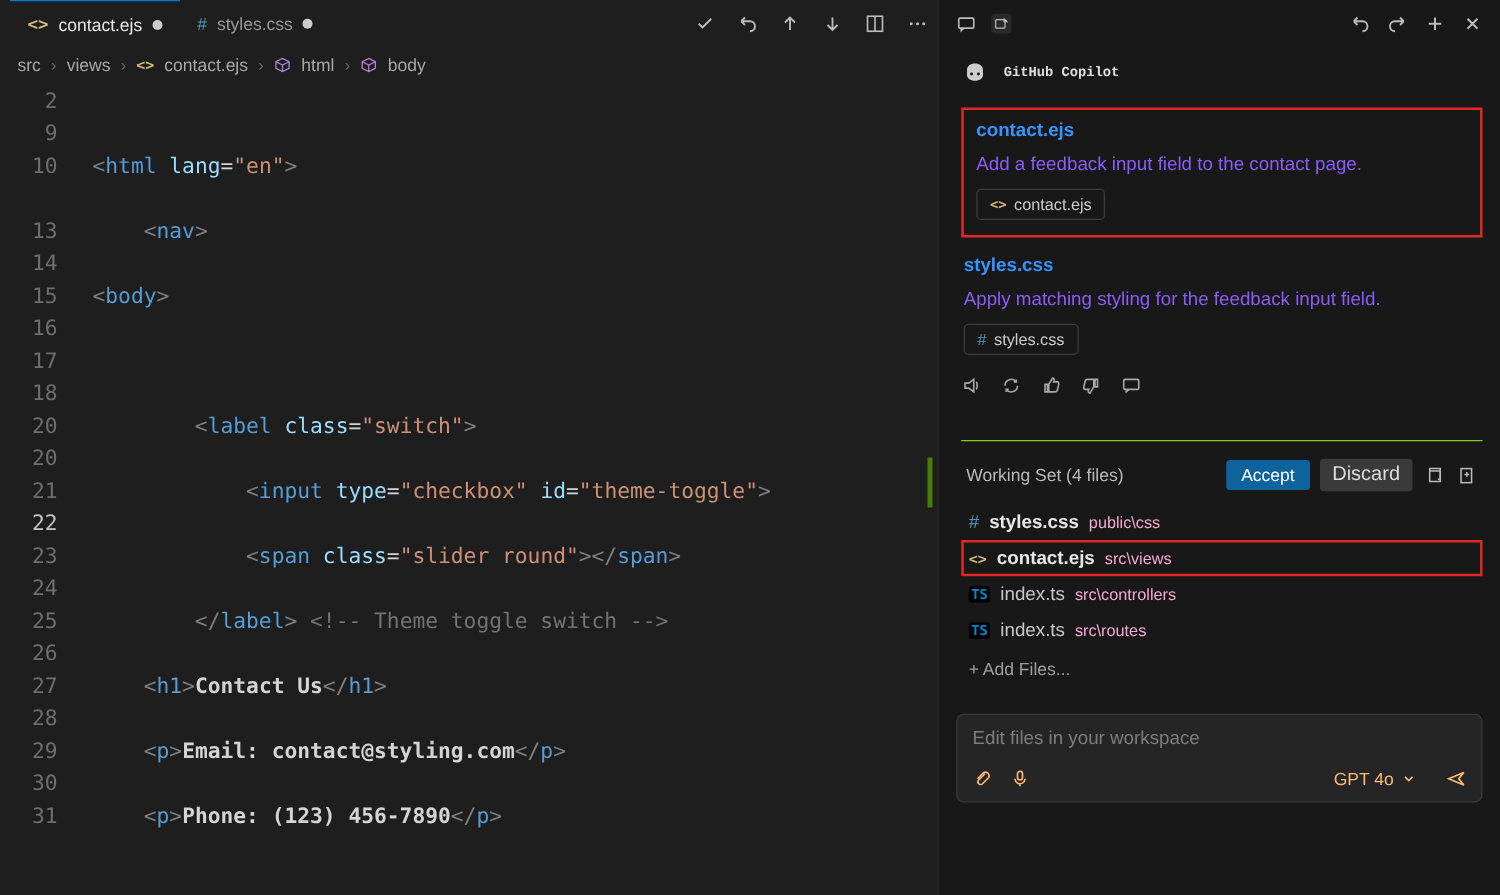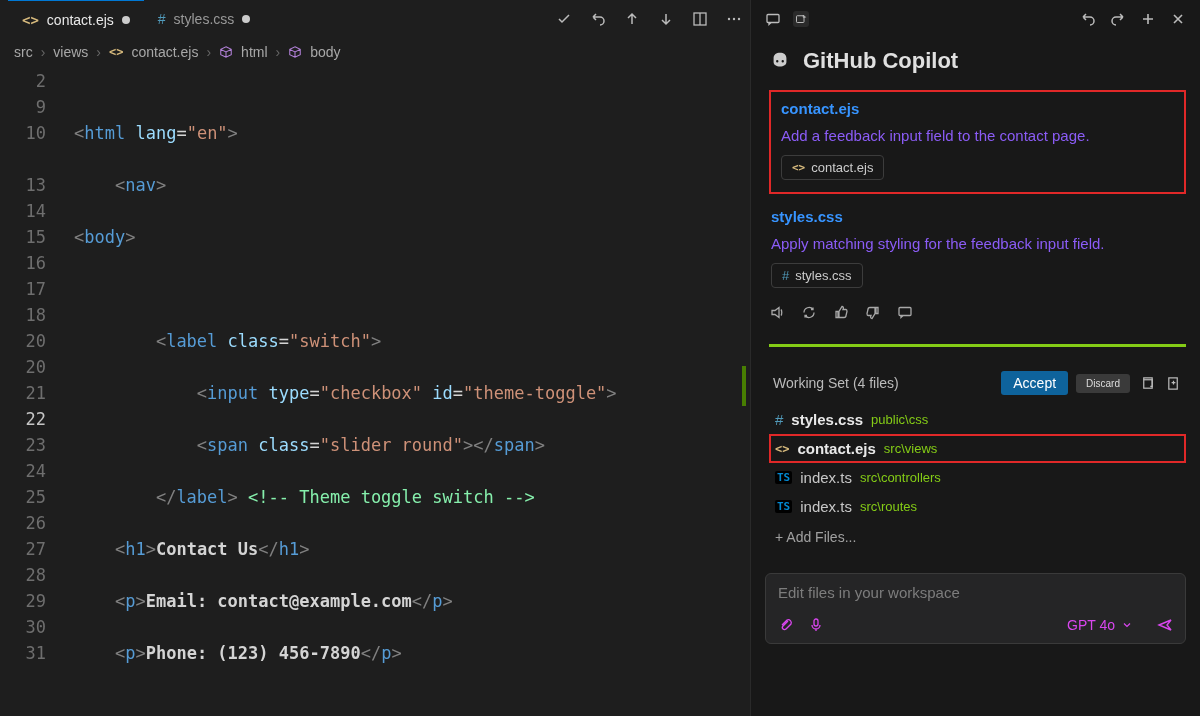--- a/index.html
+++ b/index.html
@@ -19,45 +19,45 @@
   .gutter .ln { height:26px; }
   .gutter .ln.hl { color:#c5c5c5; }
   .code-col { flex:1; padding:2px 0; white-space:pre; position:relative; }
   .code-line { height:26px; padding-left:14px; }
   .tk-br { color:#808080; }
   .tk-tag{ color:#569cd6; }
   .tk-attr{ color:#9cdcfe; }
   .tk-op { color:#d4d4d4; }
   .tk-str{ color:#ce9178; }
   .tk-txt{ color:#d4d4d4;font-weight:bold; }
-  .tk-cmt{ color:#86efac; }
+  .tk-cmt{ color:#737373; }
   .diff-bar { position:absolute; right:4px; top:300px; width:4px; height:40px; background:#487e02; }
   .side-pane { flex:1; display:flex; flex-direction:column; background:#181818; border-left:1px solid #2a2a2a; }
   .side-top { height:38px; display:flex; align-items:center; gap:12px; padding:0 14px; color:#bbb; }
   .side-top .right-icons { margin-left:auto; display:flex; gap:14px; }
-  .cp-header { display:flex; align-items:center; gap:12px; padding:10px 18px; font-size:22px; font-weight:600; color:#e0e0e0; }
+  .cp-header { display:flex; align-items:center; gap:12px; padding:10px 18px; font-size:11px; font-weight:600; color:#e0e0e0;font-family:Liberation Mono, monospace; }
   .cp-content { padding:6px 14px 14px 18px; display:flex; flex-direction:column; gap:10px; }
   .red-box { border:2.5px solid #e02828; padding:8px 10px 12px 10px; }
   .blue-link { color:#3794ff; font-size:15px; font-weight:600; cursor:pointer; }
   .prompt-text { color:#8b5cf6; font-size:15px; line-height:22px; margin-top:8px; }
   .file-chip { display:inline-flex; align-items:center; gap:6px; border:1px solid #3c3c3c; border-radius:4px; padding:4px 10px; font-size:13px; color:#ccc; margin-top:8px; }
   .actions-row { display:flex; gap:16px; color:#a8a8a8; padding:2px 0 6px 0; }
-  .working-set { border-top:3px solid #84cc16; margin-top:8px; padding-top:20px; }
+  .working-set { border-top:1px solid #84cc16; margin-top:20px; padding-top:10px; }
   .ws-header { display:flex; align-items:center; gap:8px; padding:4px 4px 10px 4px; font-size:14px; color:#bbb; }
   .btn-accept { margin-left:auto; background:#0e639c; color:#fff; border:none; padding:4px 12px; border-radius:3px; font-size:14px; cursor:pointer; }
-  .btn-discard { background:#3a3a3a; color:#ddd; border:none; padding:4px 10px; border-radius:3px; font-size:10px; cursor:pointer; }
+  .btn-discard { background:#3a3a3a; color:#ddd; border:none; padding:4px 10px; border-radius:3px; font-size:16px; cursor:pointer; }
   .ws-ico { width:18px; height:18px; display:inline-flex; align-items:center; justify-content:center; cursor:pointer; color:#bbb; }
   .ws-file { display:flex; align-items:center; gap:8px; padding:6px 6px; font-size:15px; color:#c7c7c7; }
-  .ws-file .path { color:#84cc16; font-size:13px; }
+  .ws-file .path { color:#f9a8d4; font-size:13px; }
   .ws-file.bold .fname { font-weight:700; color:#e8e8e8; }
   .ws-file.hl { border:2.5px solid #e02828; padding:4px 4px; }
   .add-files { color:#a0a0a0; padding:8px 6px 4px 6px; font-size:14px; cursor:pointer; }
   .input-box { margin:10px 14px 14px 14px; background:#252526; border:1px solid #3a3a3a; border-radius:6px; padding:10px 12px; }
   .input-box .placeholder { color:#7d7d7d; font-size:15px; }
-  .input-row2 { display:flex; align-items:center; gap:14px; margin-top:16px; color:#d946ef; font-size:14px; }
+  .input-row2 { display:flex; align-items:center; gap:14px; margin-top:16px; color:#fdba74; font-size:14px; }
   .input-row2 .model { margin-left:auto; display:flex; align-items:center; gap:6px; cursor:pointer; }
   svg { display:block; }
   .file-ico-ejs { color:#d7ba7d; font-weight:bold; font-family:Consolas,monospace; }
   .file-ico-css { color:#519aba; }
   .file-ico-ts { color:#0288d1; font-weight:bold; font-family:Consolas,monospace; font-size:11px; background:#000000; padding:0 2px; border-radius:2px; }
 </style>
 </head>
 <body>
 
 <div class="root">
@@ -165,21 +165,21 @@
         <div class="diff-bar"></div>
 <div class="code-line"><span class="tk-br">&lt;</span><span class="tk-tag">html</span> <span class="tk-attr">lang</span><span class="tk-op">=</span><span class="tk-str">"en"</span><span class="tk-br">&gt;</span></div>
 <div class="code-line">    <span class="tk-br">&lt;</span><span class="tk-tag">nav</span><span class="tk-br">&gt;</span></div>
 <div class="code-line"><span class="tk-br">&lt;</span><span class="tk-tag">body</span><span class="tk-br">&gt;</span></div>
 <div class="code-line"></div>
 <div class="code-line">        <span class="tk-br">&lt;</span><span class="tk-tag">label</span> <span class="tk-attr">class</span><span class="tk-op">=</span><span class="tk-str">"switch"</span><span class="tk-br">&gt;</span></div>
 <div class="code-line">            <span class="tk-br">&lt;</span><span class="tk-tag">input</span> <span class="tk-attr">type</span><span class="tk-op">=</span><span class="tk-str">"checkbox"</span> <span class="tk-attr">id</span><span class="tk-op">=</span><span class="tk-str">"theme-toggle"</span><span class="tk-br">&gt;</span></div>
 <div class="code-line">            <span class="tk-br">&lt;</span><span class="tk-tag">span</span> <span class="tk-attr">class</span><span class="tk-op">=</span><span class="tk-str">"slider round"</span><span class="tk-br">&gt;&lt;/</span><span class="tk-tag">span</span><span class="tk-br">&gt;</span></div>
 <div class="code-line">        <span class="tk-br">&lt;/</span><span class="tk-tag">label</span><span class="tk-br">&gt;</span> <span class="tk-cmt">&lt;!-- Theme toggle switch --&gt;</span></div>
 <div class="code-line">    <span class="tk-br">&lt;</span><span class="tk-tag">h1</span><span class="tk-br">&gt;</span><span class="tk-txt">Contact Us</span><span class="tk-br">&lt;/</span><span class="tk-tag">h1</span><span class="tk-br">&gt;</span></div>
-<div class="code-line">    <span class="tk-br">&lt;</span><span class="tk-tag">p</span><span class="tk-br">&gt;</span><span class="tk-txt">Email: contact@example.com</span><span class="tk-br">&lt;/</span><span class="tk-tag">p</span><span class="tk-br">&gt;</span></div>
+<div class="code-line">    <span class="tk-br">&lt;</span><span class="tk-tag">p</span><span class="tk-br">&gt;</span><span class="tk-txt">Email: contact@styling.com</span><span class="tk-br">&lt;/</span><span class="tk-tag">p</span><span class="tk-br">&gt;</span></div>
 <div class="code-line">    <span class="tk-br">&lt;</span><span class="tk-tag">p</span><span class="tk-br">&gt;</span><span class="tk-txt">Phone: (123) 456-7890</span><span class="tk-br">&lt;/</span><span class="tk-tag">p</span><span class="tk-br">&gt;</span></div>
 
 
 
 
 
 
 
 
 

